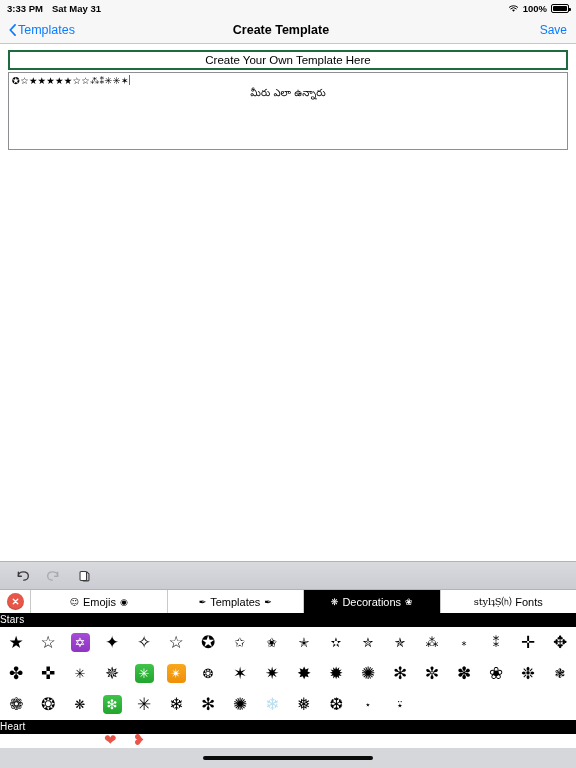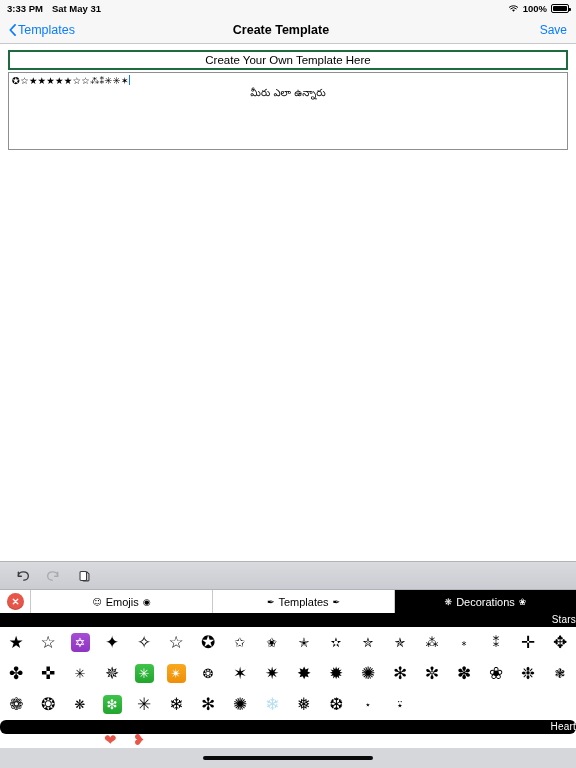--- a/index.html
+++ b/index.html
@@ -102,22 +102,22 @@
   }
   .kb-tab.active { background:#000; color:#fff; }
   .kb-tab .deco-glyph { font-family:"DejaVu Sans", sans-serif; font-size:9px; }
   .kb-tab .fonts-styl {
     font-family:"DejaVu Serif", serif; font-size:10px; letter-spacing:-0.2px;
   }
 
   
   .deco-panel { background:#fff; }
   .deco-head {
-    background:#000; color:#fff; text-align:right;
-    font-size:10px; height:14px; line-height:14px; letter-spacing:0.2px;padding-left:16px;
+    background:#000; color:#fff; text-align:left;
+    font-size:10px; height:14px; line-height:14px; letter-spacing:0.2px;
   }
   .deco-grid {
     display:grid; grid-template-columns: repeat(18, 1fr);
     align-items:center; justify-items:center;
     background:#fff;
   }
   .deco-cell {
     width:100%; height:31px;
     display:flex; align-items:center; justify-content:center;
     font-family:"DejaVu Sans", sans-serif;
@@ -130,21 +130,21 @@
     width:19px; height:19px; border-radius:4px;
     display:flex; align-items:center; justify-content:center;
     font-size:13px; color:#fff; line-height:1;
   }
   .chip.purple { background: linear-gradient(#a64dd6,#8e34c2); }
   .chip.green  { background: linear-gradient(#3fc34a,#21a52d); }
   .chip.orange { background: linear-gradient(#f9a81f,#ef8f07); }
   .chip.green2 { background: linear-gradient(#3fc34a,#21a52d); }
   .snowflake-blue { color:#b9dff0; }
 
-  .deco-head.heart { margin-top:0px;border-radius:6px; }
+  .deco-head.heart { margin-top:0px; }
   .heart-row { height:14px; overflow:hidden; display:flex; gap:16px; padding-left:104px;}
   .heart-row span { color:#e8564a; font-size:15px; font-family:"DejaVu Sans", sans-serif; line-height:12px;}
 
   .home-area { height:20px; background:#d6d7db; display:flex; align-items:center; justify-content:center;}
   .home-indicator { width:170px; height:4px; background:#0a0a0a; border-radius:3px; }
 </style>
 </head>
 <body>
 
 <div class="screen">
@@ -233,20 +233,24 @@
         <span>Templates</span>
         <span class="deco-glyph">✒</span>
       </div>
 
       <div class="kb-tab active">
         <span class="deco-glyph">❋</span>
         <span>Decorations</span>
         <span class="deco-glyph">❀</span>
       </div>
 
+      <div class="kb-tab">
+        <span class="fonts-styl">stylʇṢ⒣</span>
+        <span>Fonts</span>
+      </div>
     </div>
 
     <div class="deco-panel">
       <div class="deco-head">Stars</div>
 
       <div class="deco-grid">
         <div class="deco-cell">★</div>
         <div class="deco-cell">☆</div>
         <div class="deco-cell">
             <span class="chip purple">✡</span>

